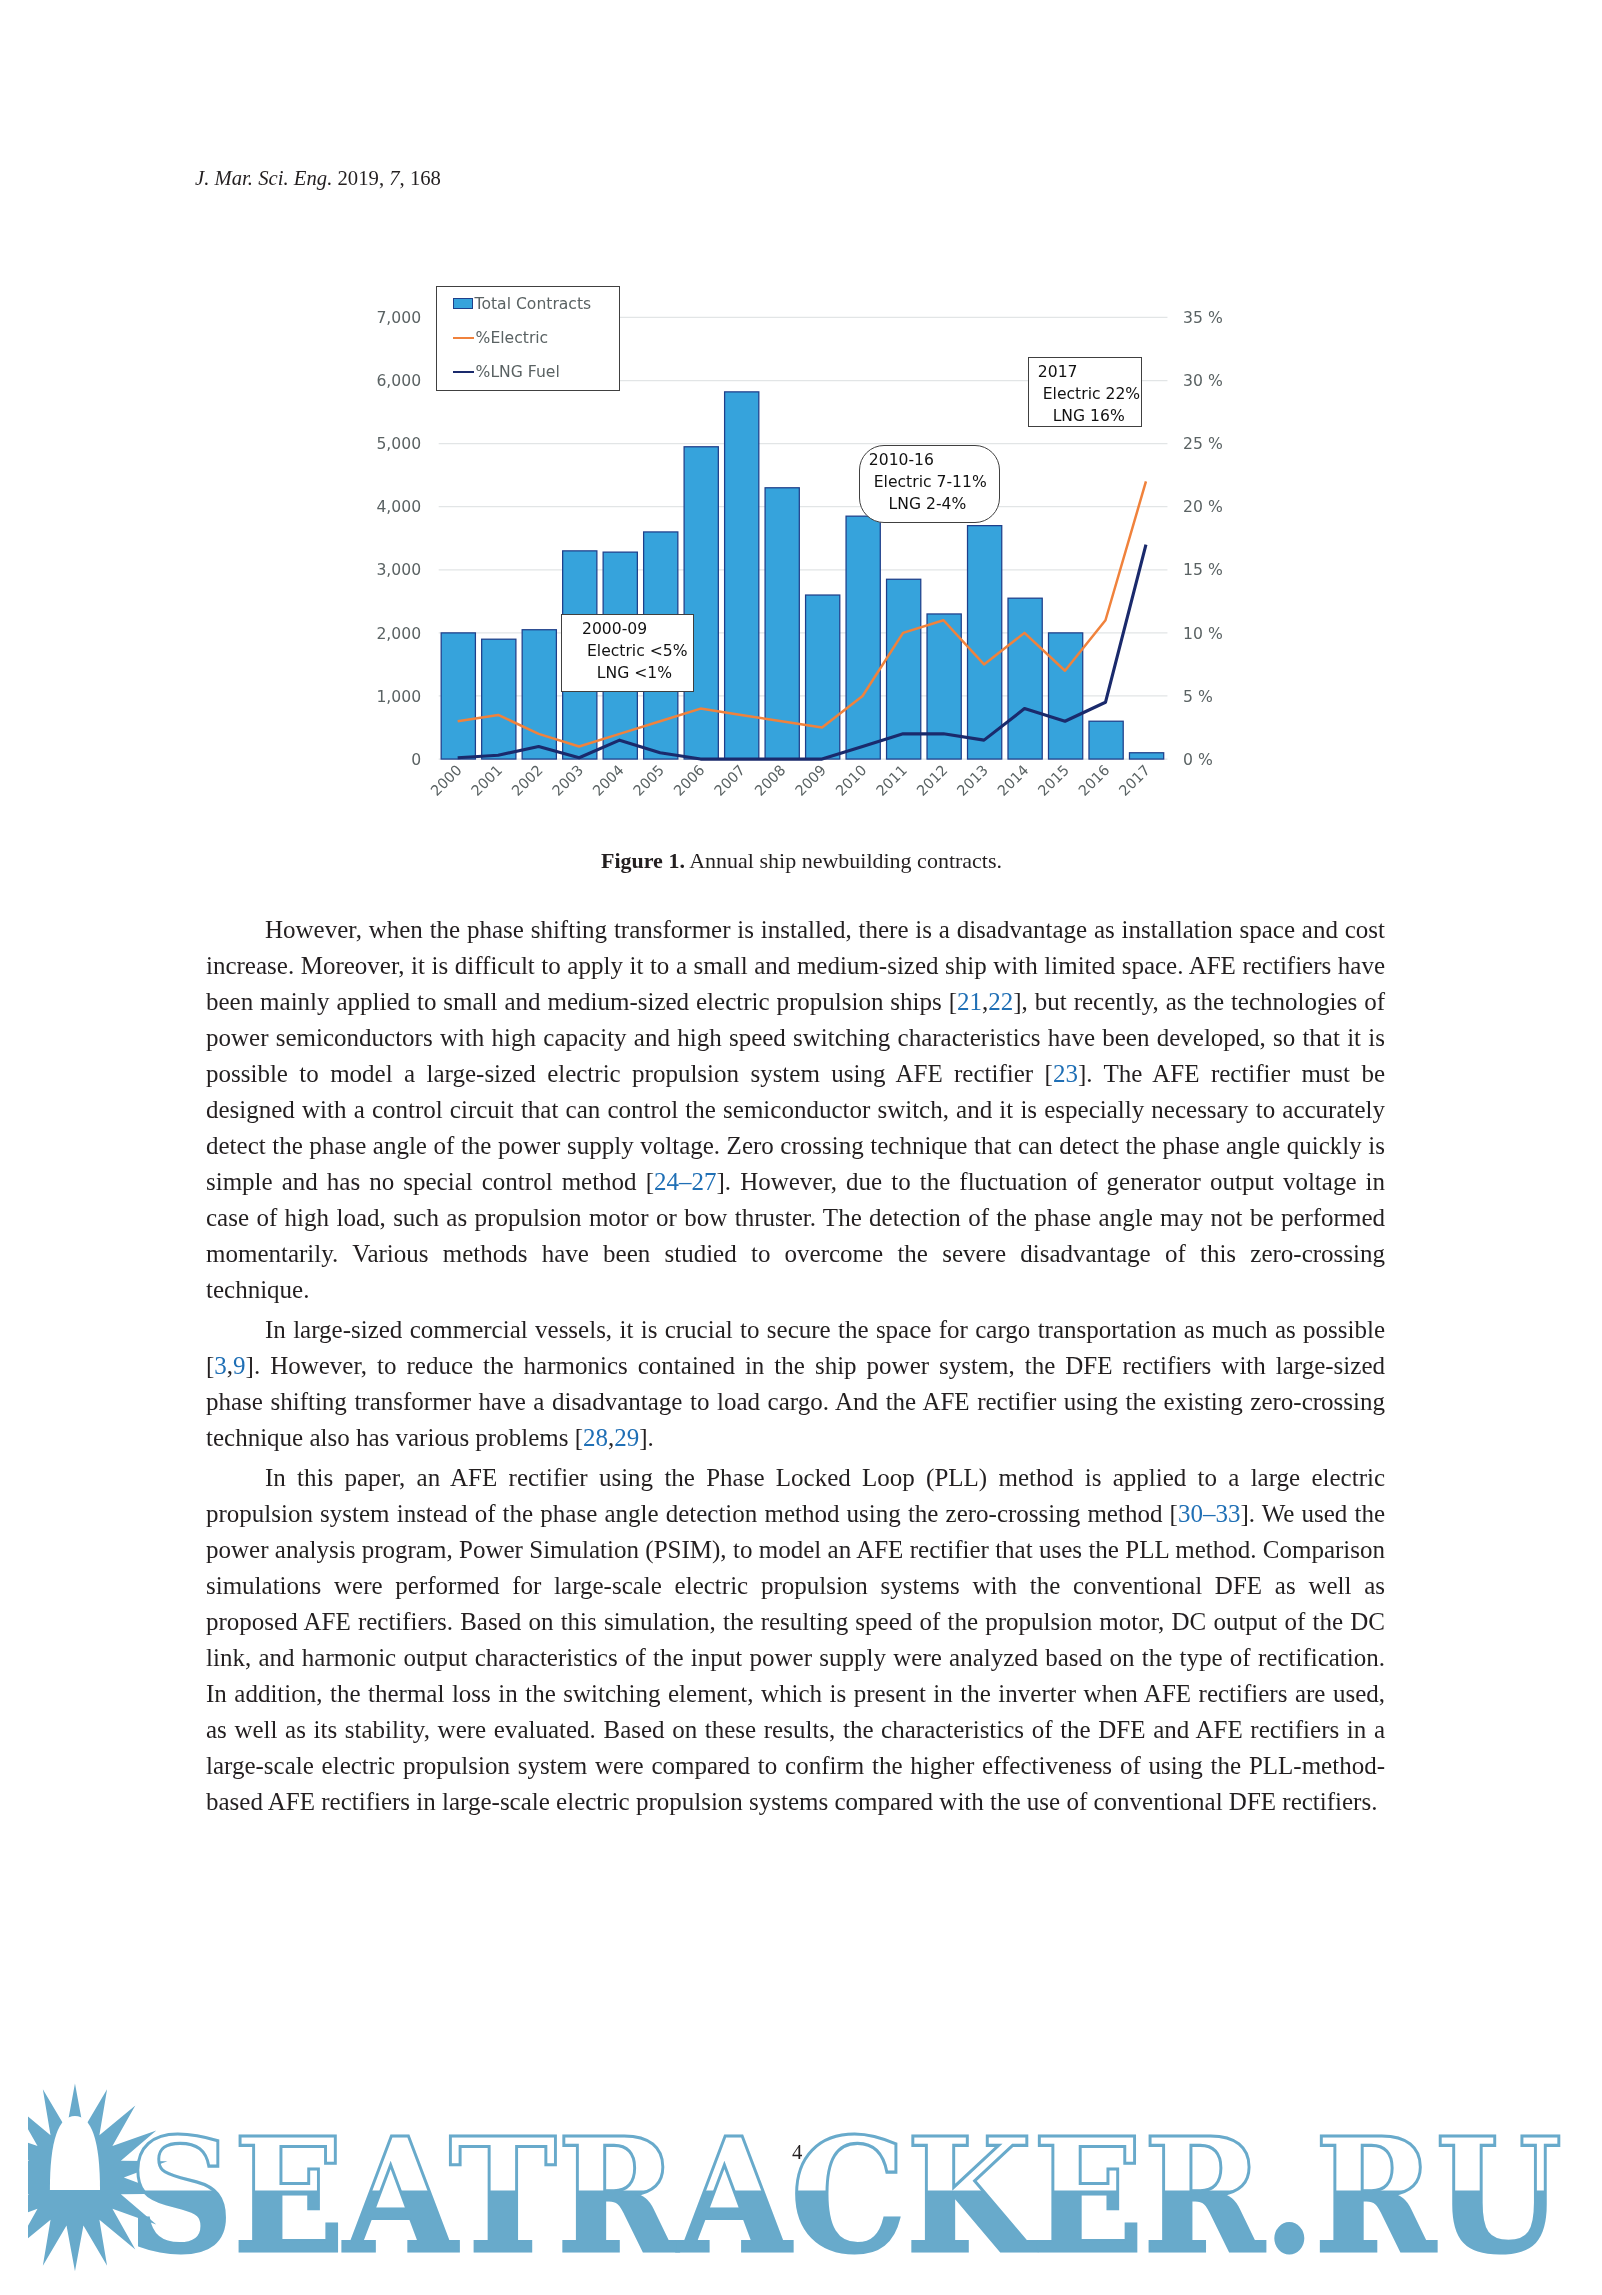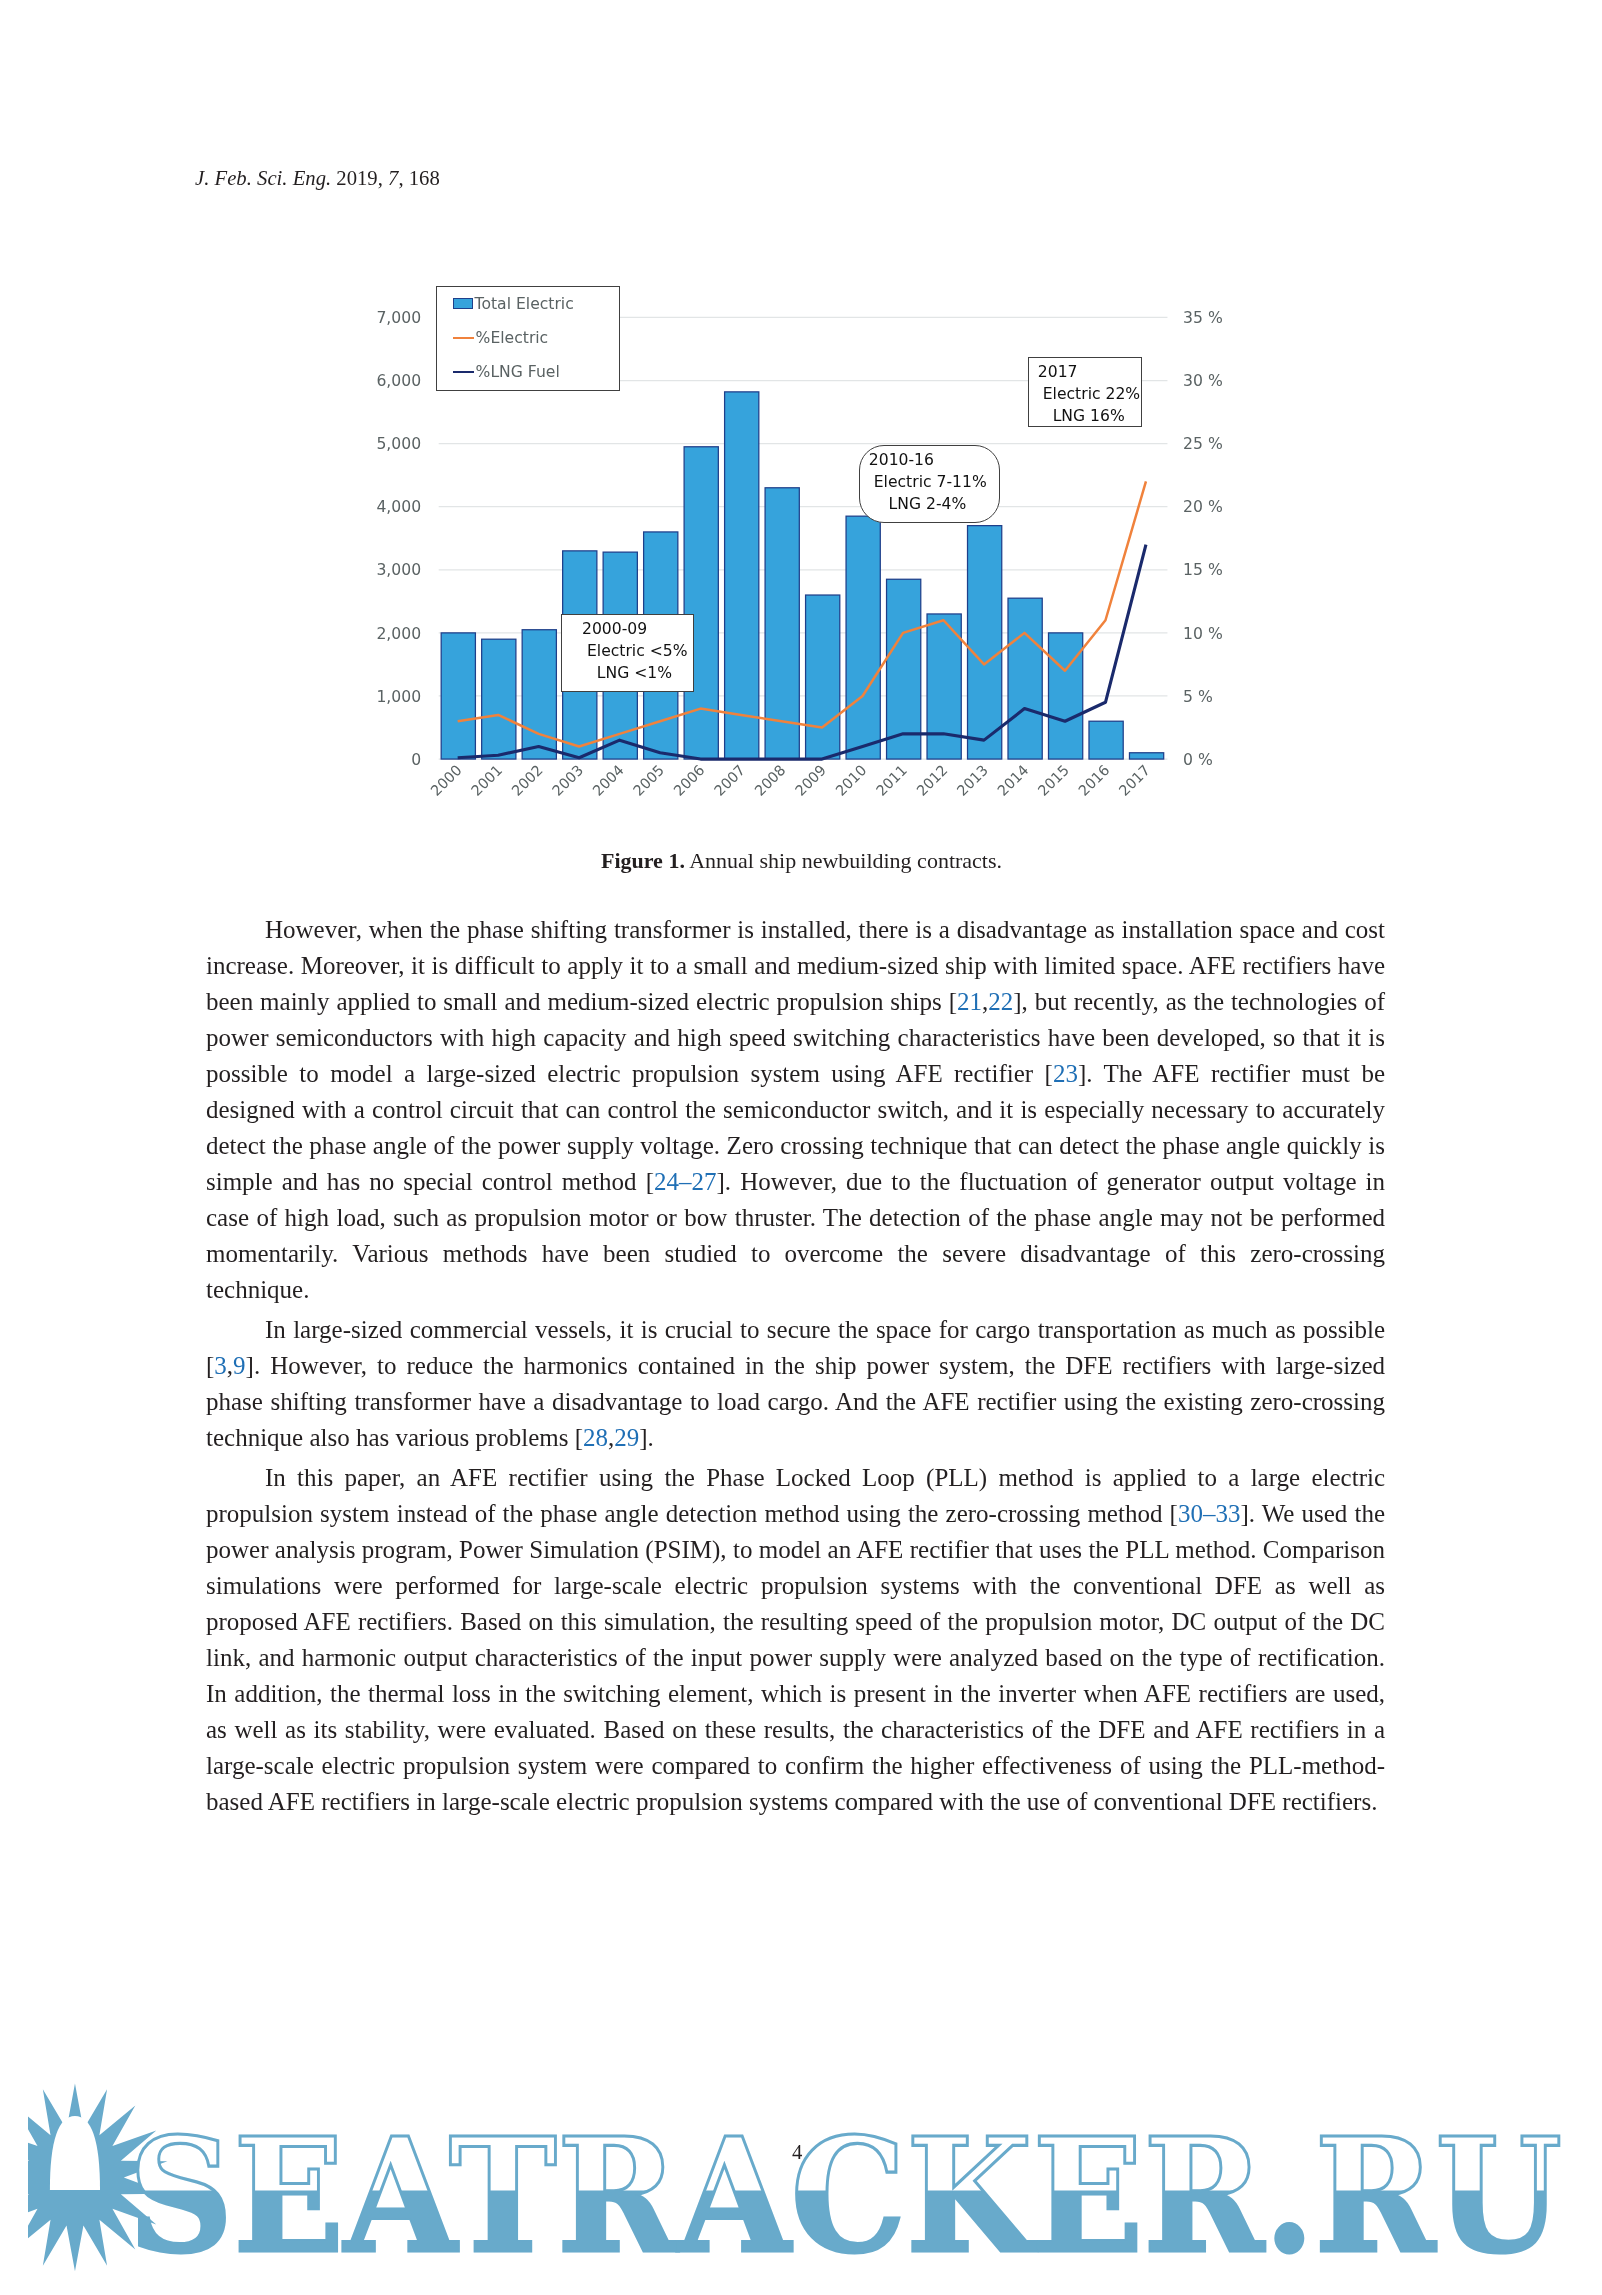--- a/index.html
+++ b/index.html
@@ -33,21 +33,21 @@
   .body-text p { margin: 4px; text-indent: 59px; }
   .ref { color: #1f6fb5; }
 
   .watermark { position: absolute; left: 0; top: 2047px; width: 1603px; height: 249px; margin-left: 28px; }
   .page-num { position: absolute; left: 792px; top: 2141px; font-family: "Liberation Serif", serif; font-size: 20.7px; color: #231f20; }
 </style>
 </head>
 <body>
 
 <div class="header">
-  <span class="it">J. Feb. Sci. Eng.</span>
+  <span class="it">J. Mar. Sci. Eng.</span>
   <span class="bd">2019</span><span>, </span><span class="it">7</span><span>, </span><span>168</span>
 </div>
 
 <div class="chart">
   <svg id="chart-svg" width="901" height="563" viewBox="0 0 1440 900">
       <line x1="140" x2="1305" y1="793" y2="793" stroke="#e2e5e6" stroke-width="2"></line>
       <text x="112" y="802" text-anchor="end" class="tick">0</text>
       <text x="1330" y="802" text-anchor="start" class="tick">0 %</text>
       <line x1="140" x2="1305" y1="692.1428571428571" y2="692.1428571428571" stroke="#e2e5e6" stroke-width="2"></line>
       <text x="112" y="701.1428571428571" text-anchor="end" class="tick">1,000</text>
@@ -106,21 +106,21 @@
       <text x="1019.75" y="812" text-anchor="end" class="xtick" transform="rotate(-45 1019.75 812)">2013</text>
       <text x="1084.4722222222224" y="812" text-anchor="end" class="xtick" transform="rotate(-45 1084.4722222222224 812)">2014</text>
       <text x="1149.1944444444446" y="812" text-anchor="end" class="xtick" transform="rotate(-45 1149.1944444444446 812)">2015</text>
       <text x="1213.9166666666667" y="812" text-anchor="end" class="xtick" transform="rotate(-45 1213.9166666666667 812)">2016</text>
       <text x="1278.638888888889" y="812" text-anchor="end" class="xtick" transform="rotate(-45 1278.638888888889 812)">2017</text>
     </svg>
 
   <div class="legend-box">
     <div class="legend-item" style="top:7.5px">
       <span class="legend-swatch-bar"></span>
-      <span>Total Electric</span>
+      <span>Total Contracts</span>
     </div>
     <div class="legend-item" style="top:42px">
       <span class="legend-swatch-line" style="background:#f0823c"></span>
       <span>%Electric</span>
     </div>
     <div class="legend-item" style="top:76px">
       <span class="legend-swatch-line" style="background:#1a2a6c"></span>
       <span>%LNG Fuel</span>
     </div>
   </div>

